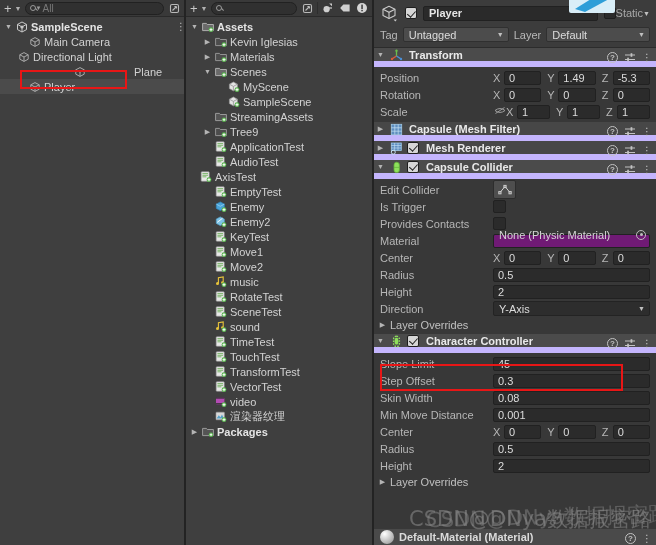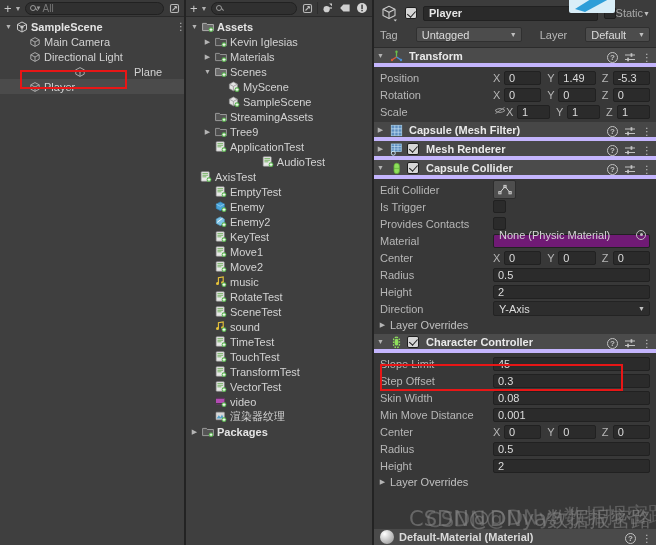--- a/index.html
+++ b/index.html
@@ -110,36 +110,36 @@
   }
   .cbx.empty { background:#2b2b2b; border:1px solid #1e1e1e; }
   .name-field {
     flex:1; height:15px; background:#2a2a2a; border:1px solid #212121;
     border-radius:2px; display:flex; align-items:center; padding-left:5px;
     color:#e6e6e6; font-size:11px; font-weight:bold;
   }
   .static-wrap { display:flex; align-items:center; flex:0 0 auto; }
   .static-lbl { color:#a8a8a8; font-size:11px; }
   .dd-arrow { font-size:7px; color:#c0c0c0; }
-  .insp-row2 { display:flex; align-items:center; gap:18px; margin-top:5px; height:15px; }
+  .insp-row2 { display:flex; align-items:center; gap:5px; margin-top:5px; height:15px; }
   .fld-lbl { color:#b8b8b8; font-size:11px; }
   .dropdown {
     height:15px; background:#4c4c4c; border:1px solid #303030; border-radius:2px;
     display:flex; align-items:center; justify-content:space-between;
     padding: 0 4px 0 5px; color:#dcdcdc; font-size:11px;
   }
   .dropdown.tag { width:106px; }
   .dropdown.layer { flex:1; }
   .dropdown.dark { background:#2d2d2d; border:1px solid #232323; }
 
   .insp-body { flex:1; overflow:hidden; }
 
   .comp-head {
     height:19px; background:#4b4b4b; display:flex; align-items:center;
-    gap:5px; padding-left:2px; border-bottom:4px solid #c4b5fd;
+    gap:5px; padding-left:2px; border-bottom:6px solid #c4b5fd;
     position:relative;
   }
   .comp-head.alt { background:#474747; }
   .comp-title { font-weight:bold; color:#e9e9e9; font-size:11px; margin-left:2px;}
   .comp-tools {
     position:absolute; right:4px; top:0; height:19px;
     display:flex; align-items:center; gap:6px; color:#c6c6c6;
   }
   .help-ic {
     width:11px;height:11px;border-radius:50%;border:1.3px solid #c2c2c2;
@@ -248,21 +248,21 @@
         <div class="row" style="padding-left: 17px;">
           <span class="twisty empty"></span>
           <span class="ic">
             <svg width="12" height="12" viewBox="0 0 12 12">
               <path d="M6 1.6 L10.2 3.8 L10.2 8.2 L6 10.4 L1.8 8.2 L1.8 3.8 Z" fill="none" stroke="#a9a9a9" stroke-width="1"></path>
               <path d="M1.8 3.8 L6 6 L10.2 3.8 M6 6 L6 10.4" stroke="#a9a9a9" stroke-width="1" fill="none"></path>
             </svg>
           </span>
           <span class="lbl">Main Camera</span>
         </div>
-        <div class="row" style="padding-left: 17px;">
+        <div class="row" style="padding-left: 6px;">
           <span class="twisty empty"></span>
           <span class="ic">
             <svg width="12" height="12" viewBox="0 0 12 12">
               <path d="M6 1.6 L10.2 3.8 L10.2 8.2 L6 10.4 L1.8 8.2 L1.8 3.8 Z" fill="none" stroke="#a9a9a9" stroke-width="1"></path>
               <path d="M1.8 3.8 L6 6 L10.2 3.8 M6 6 L6 10.4" stroke="#a9a9a9" stroke-width="1" fill="none"></path>
             </svg>
           </span>
           <span class="lbl">Directional Light</span>
         </div>
         <div class="row" style="padding-left: 17px; gap: 48px;">
@@ -432,21 +432,21 @@
               <rect x="2.4" y="2.2" width="5.6" height=".9" fill="#6fae5c"></rect>
               <rect x="2.4" y="3.8" width="5.6" height=".9" fill="#6fae5c"></rect>
               <rect x="2.4" y="5.4" width="4" height=".9" fill="#6fae5c"></rect>
               <circle cx="9" cy="8.7" r="2.4" fill="#57b34c"></circle>
               <rect x="8.5" y="7.2" width="1" height="3" fill="#fff"></rect>
               <rect x="7.5" y="8.2" width="3" height="1" fill="#fff"></rect>
             </svg>
           </span>
           <span class="lbl">ApplicationTest</span>
         </div>
-        <div class="row" style="padding-left: 17px; justify-content: center;">
+        <div class="row" style="padding-left: 17px;">
           <span class="twisty empty"></span>
           <span class="ic">
             <svg width="12" height="12" viewBox="0 0 12 12">
               <rect x="1.2" y="0.8" width="8" height="9.4" rx=".6" fill="#e8e8e8" stroke="#a0a0a0" stroke-width=".6"></rect>
               <rect x="2.4" y="2.2" width="5.6" height=".9" fill="#6fae5c"></rect>
               <rect x="2.4" y="3.8" width="5.6" height=".9" fill="#6fae5c"></rect>
               <rect x="2.4" y="5.4" width="4" height=".9" fill="#6fae5c"></rect>
               <circle cx="9" cy="8.7" r="2.4" fill="#57b34c"></circle>
               <rect x="8.5" y="7.2" width="1" height="3" fill="#fff"></rect>
               <rect x="7.5" y="8.2" width="3" height="1" fill="#fff"></rect>

